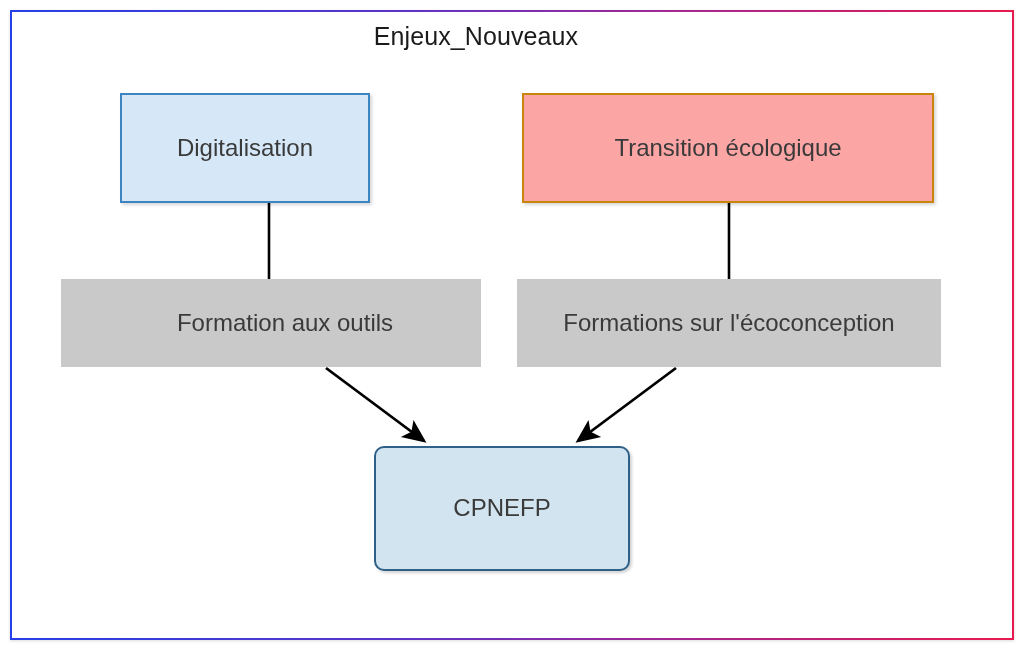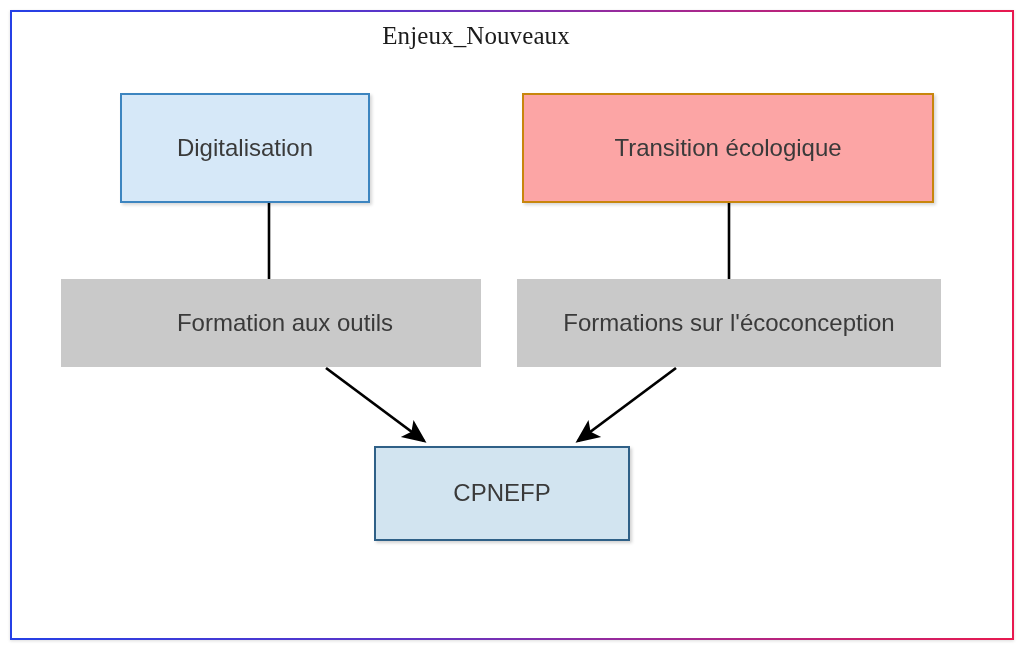--- a/index.html
+++ b/index.html
@@ -46,21 +46,20 @@
   .diagram-title {
     position: absolute;
     left: 0;
     top: 22px;
     width: 952px;
     text-align: center;
     font-size: 25px;
     color: #1b1b1b;
     letter-spacing: 0.1px;
     white-space: nowrap;
-    font-family: Liberation Serif, serif;
   }
 
   
   .node {
     position: absolute;
     box-sizing: border-box;
     display: flex;
     align-items: center;
     justify-content: center;
     text-align: center;
@@ -92,21 +91,21 @@
     background: #d2e4f0;
     border: 2px solid #2f6087;
     box-shadow: 2px 2px 3px rgba(0,0,0,0.18);
   }
 
   
   #node-digitalisation { left: 120px; top: 93px;  width: 250px; height: 110px; }
   #node-transition     { left: 522px; top: 93px;  width: 412px; height: 110px; }
   #node-formation-num  { left: 61px;  top: 279px; width: 420px; height: 88px; padding-left: 36px;  }
   #node-formation-eco  { left: 517px; top: 279px; width: 424px; height: 88px;  }
-  #node-cpnefp         { left: 374px; top: 446px; width: 256px; height: 95px; }
+  #node-cpnefp         { left: 374px; top: 446px; width: 256px; height: 125px; border-radius: 10px; }
 
   .node-label { display: block; }
 
   
   #edges {
     position: absolute;
     left: 0;
     top: 0;
     width: 1024px;
     height: 651px;

